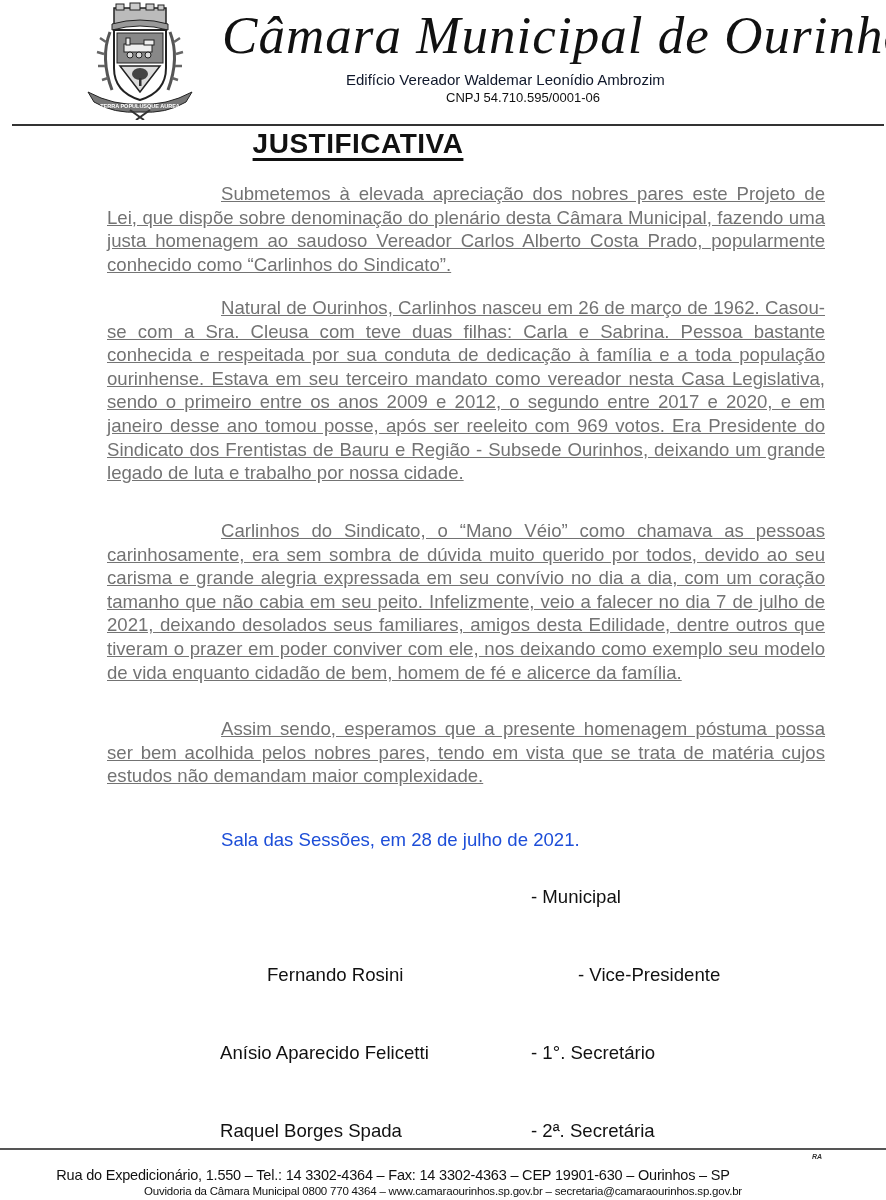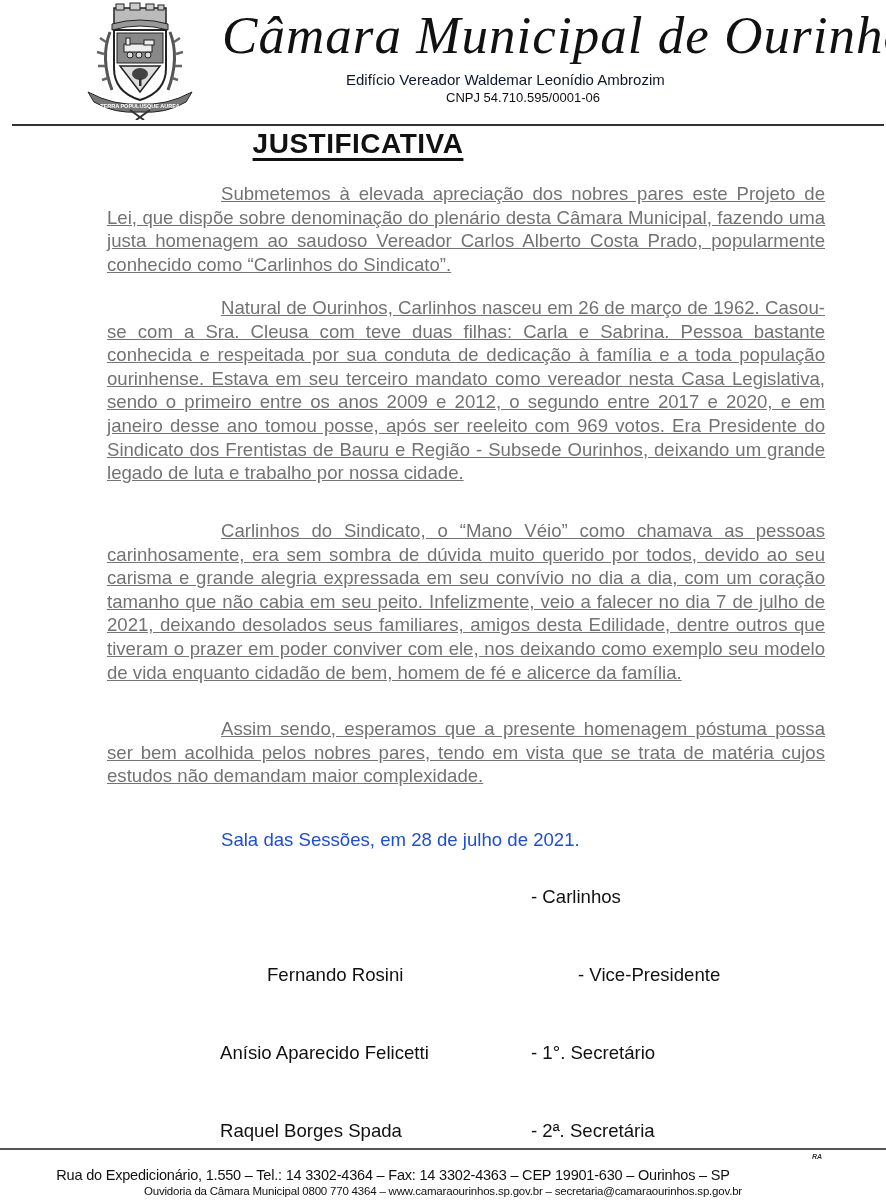--- a/index.html
+++ b/index.html
@@ -90,21 +90,21 @@
 <div class="body-text p3">
     <p>Carlinhos do Sindicato, o “Mano Véio” como chamava as pessoas carinhosamente, era sem sombra de dúvida muito querido por todos, devido ao seu carisma e grande alegria expressada em seu convívio no dia a dia, com um coração tamanho que não cabia em seu peito. Infelizmente, veio a falecer no dia 7 de julho de 2021, deixando desolados seus familiares, amigos desta Edilidade, dentre outros que tiveram o prazer em poder conviver com ele, nos deixando como exemplo seu modelo de vida enquanto cidadão de bem, homem de fé e alicerce da família.</p>
   </div>
 <div class="body-text p4">
     <p>Assim sendo, esperamos que a presente homenagem póstuma possa ser bem acolhida pelos nobres pares, tendo em vista que se trata de matéria cujos estudos não demandam maior complexidade.</p>
   </div>
 
 <div class="closing">Sala das Sessões, em 28 de julho de 2021.</div>
 
 <div class="sig s1">
-  <span class="role">- Carlinhos</span>
+  <span class="role">- Municipal</span>
 </div>
 <div class="sig s2">
   <span class="name">Fernando Rosini</span>
   <span class="role">- Vice-Presidente</span>
 </div>
 <div class="sig s3">
   <span class="name">Anísio Aparecido Felicetti</span>
   <span class="role">- 1°. Secretário</span>
 </div>
 <div class="sig s4">

